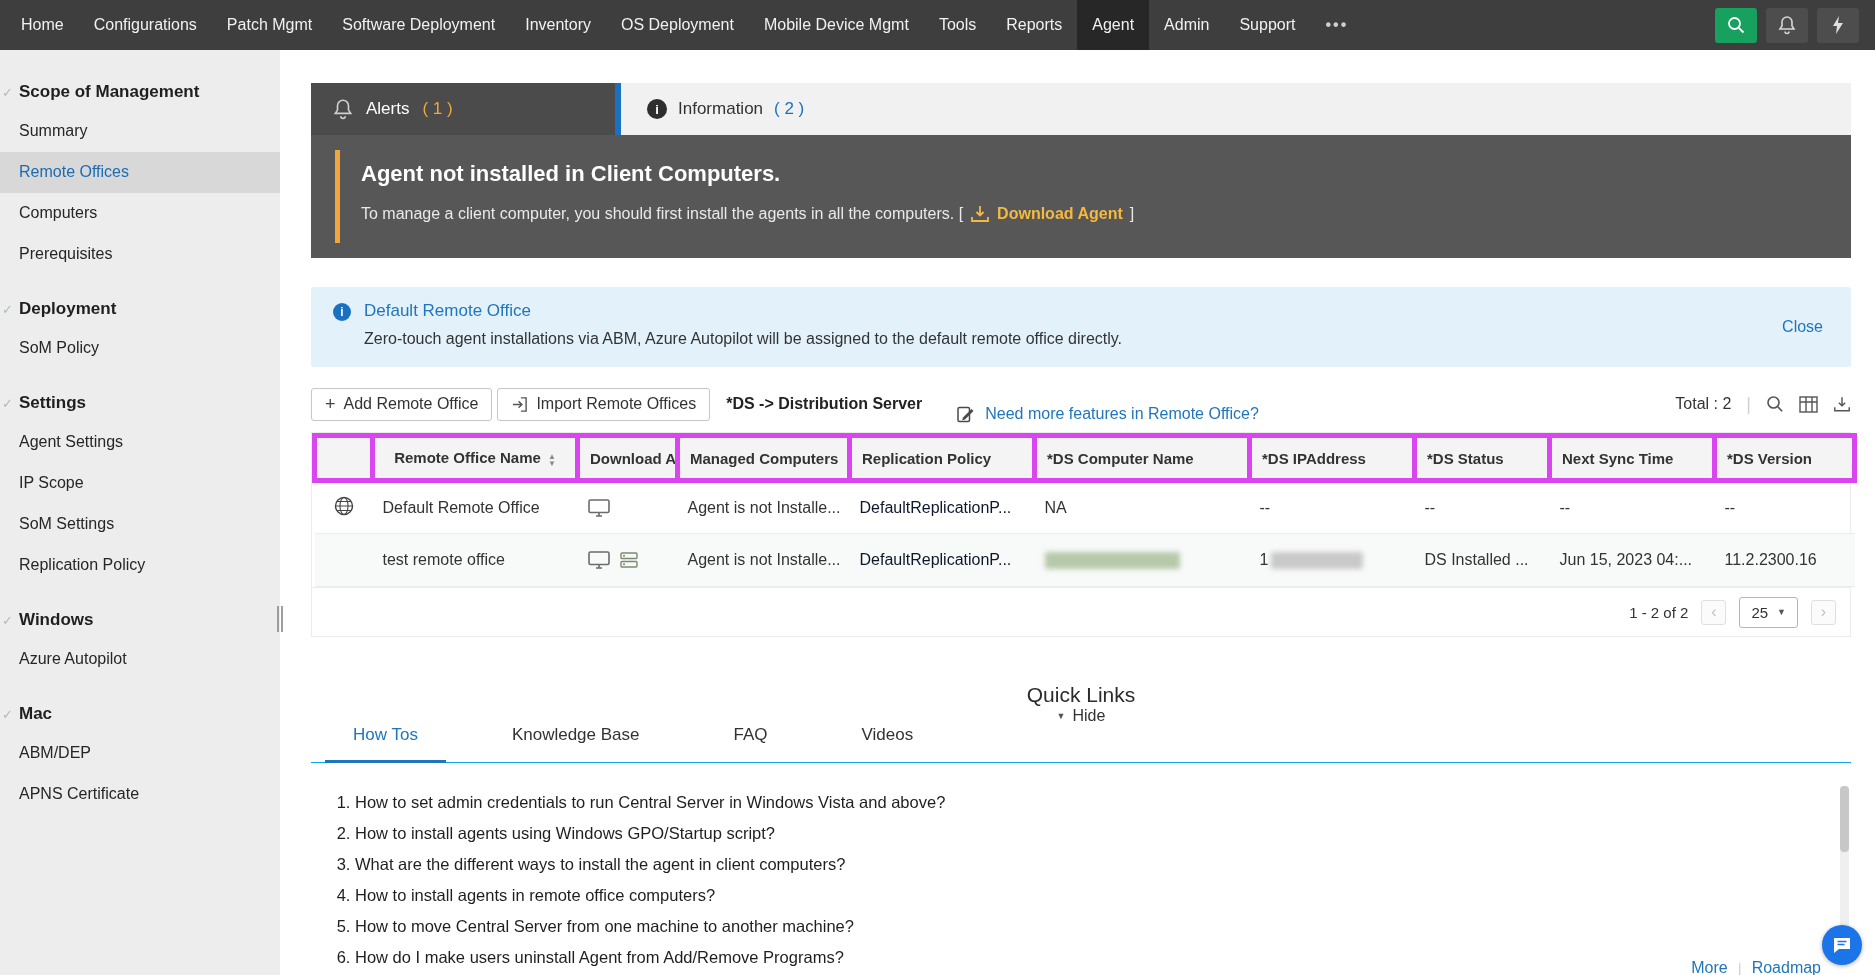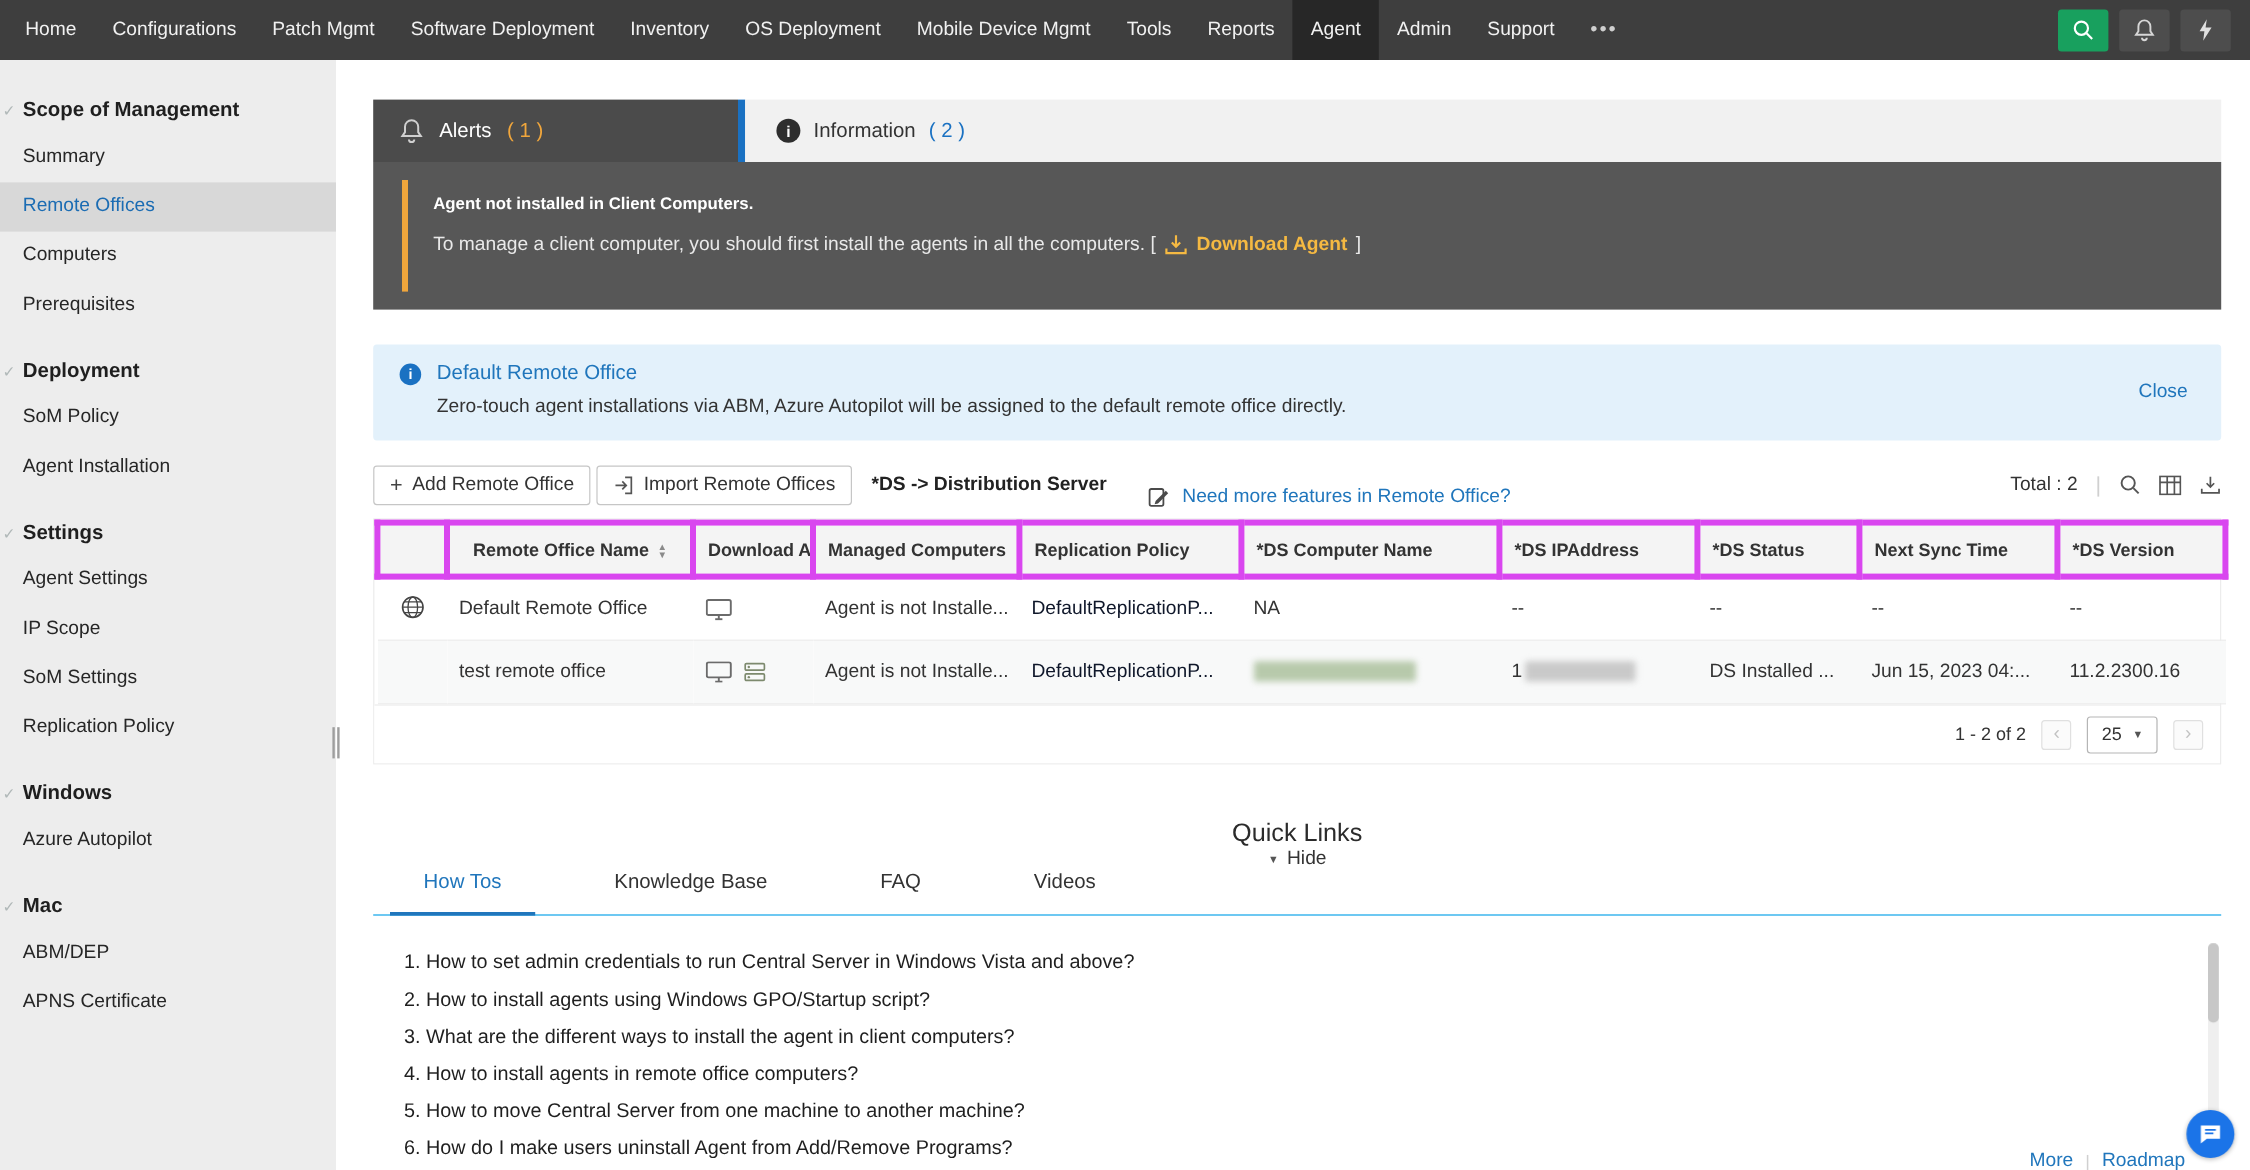--- a/index.html
+++ b/index.html
@@ -35,21 +35,21 @@
   .alert-tabs { display:flex; height:52px; }
   .tab-alerts { width:304px; background:#4b4b4b; color:#fff; display:flex; align-items:center; gap:13px; padding-left:22px; font-size:17px; cursor:pointer;text-align:center; }
   .tab-alerts .count { color:#f0a63c; }
   .tab-divider { width:6px; background:#1a71c2; }
   .tabs-rest { flex:1; background:#f1f1f1; display:flex; align-items:center; }
   .tab-info { display:flex; align-items:center; gap:11px; padding:0 26px; font-size:17px; color:#333; cursor:pointer; height:100%; }
   .tab-info .count { color:#1a71c2; }
   .info-dark { width:20px; height:20px; border-radius:50%; background:#2e2e2e; color:#fff; font-size:13px; font-weight:bold; display:flex; align-items:center; justify-content:center; }
   .alert-body { background:#575757; height:123px; display:flex; padding:15px 0 15px 24px; }
   .accent { width:5px; background:#f0a63c; margin-right:21px; flex-shrink:0; }
-  .alert-title { color:#fff; font-weight:bold; font-size:14px; margin-top:11px; }
+  .alert-title { color:#fff; font-weight:bold; font-size:22px; margin-top:11px; }
   .alert-text { color:#e9e9e9; font-size:16px; margin-top:18px; display:flex; align-items:center; gap:7px; }
   .dl-link { color:#f5b942; font-weight:bold; }
 
   
   .info-banner { margin-top:29px; background:#e3f1fb; border-radius:3px; padding:14px 22px; display:flex; align-items:flex-start; position:relative; height:80px; }
   .info-icon { width:18px; height:18px; border-radius:50%; background:#1a71c2; color:#fff; font-size:12px; font-weight:bold; display:flex; align-items:center; justify-content:center; margin-right:13px; margin-top:2px; flex-shrink:0; }
   .banner-title { color:#2076bc; font-size:17px; display:block; }
   .banner-text { color:#333; font-size:16px; margin-top:9px; }
   .close-link { position:absolute; right:28px; top:31px; color:#2076bc; font-size:16px; }
 
@@ -158,21 +158,20 @@
       <a class="side-item selected">Remote Offices</a>
       <a class="side-item">Computers</a>
       <a class="side-item">Prerequisites</a>
     </div>
     <div class="side-section">
       <div class="side-header">
         <span class="side-check">✓</span>
         <span>Deployment</span>
       </div>
       <a class="side-item">SoM Policy</a>
-      <a class="side-item">Agent Installation</a>
     </div>
     <div class="side-section">
       <div class="side-header">
         <span class="side-check">✓</span>
         <span>Settings</span>
       </div>
       <a class="side-item">Agent Settings</a>
       <a class="side-item">IP Scope</a>
       <a class="side-item">SoM Settings</a>
       <a class="side-item">Replication Policy</a>

